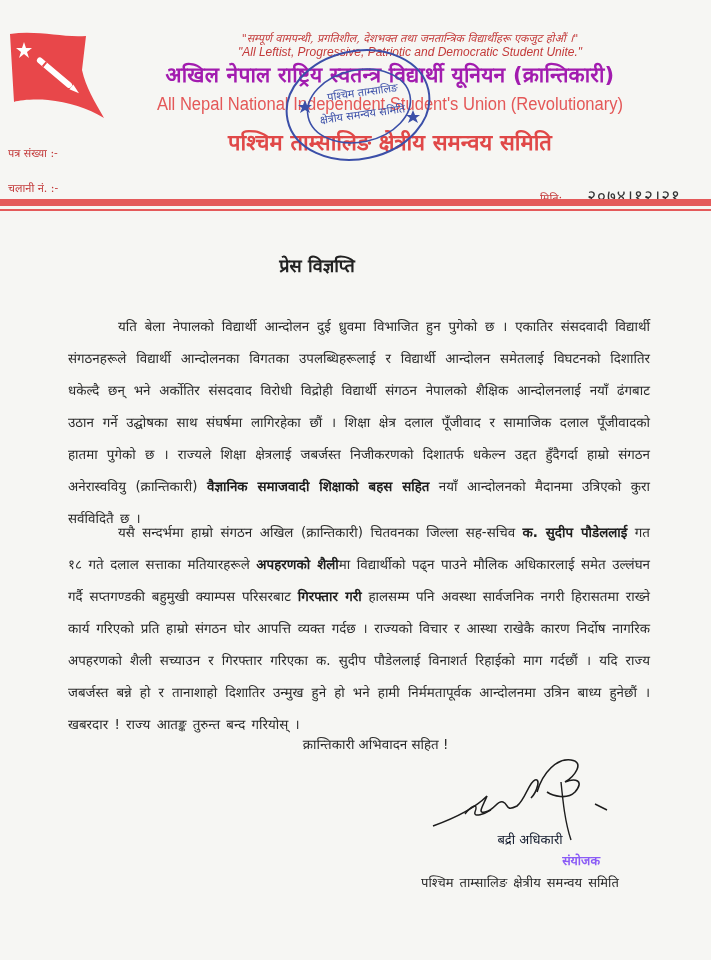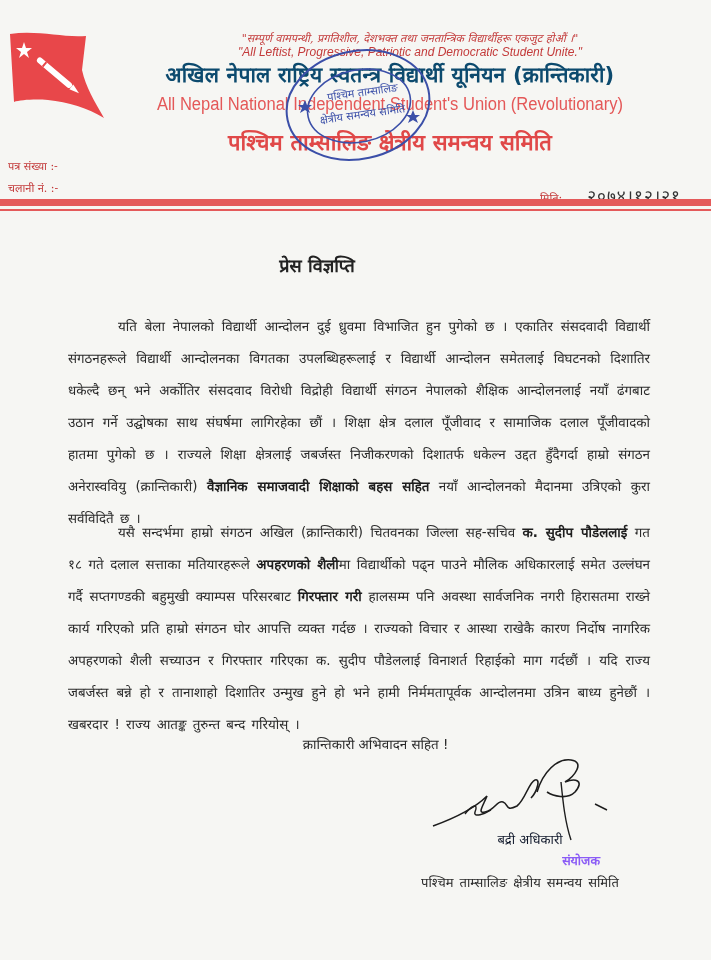--- a/index.html
+++ b/index.html
@@ -17,21 +17,21 @@
   .slogan-np {
     position:absolute; left:130px; top:30px; width:560px; text-align:center;
     font-family:"DejaVu Serif", serif; font-style:italic; font-size:11px; color:#c33a3a;
   }
   .slogan-en {
     position:absolute; left:130px; top:45px; width:560px; text-align:center;
     font-family:"Liberation Sans", sans-serif; font-style:italic; font-size:12px; color:#c33a3a;
   }
   .org-np {
     position:absolute; left:70px; top:60px; width:640px; text-align:center;
-    font-family:"DejaVu Sans", sans-serif; font-weight:bold; font-size:21px; color:#0c4a6e;
+    font-family:"DejaVu Sans", sans-serif; font-weight:bold; font-size:21px; color:#a21caf;
     letter-spacing:0.2px;
   }
   .org-en {
     position:absolute; left:70px; top:94px; width:640px; text-align:center;
     font-family:"Liberation Sans", sans-serif; font-size:18px; color:#e45858; transform:scaleX(0.92);
   }
   .committee {
     position:absolute; left:70px; top:126px; width:640px; text-align:center;
     font-family:"DejaVu Sans", sans-serif; font-weight:bold; font-size:22px; color:#e04848;
   }
@@ -107,21 +107,21 @@
 
   <svg class="stamp" viewBox="0 0 150 118">
     <ellipse cx="75" cy="59" rx="72" ry="54" fill="none" stroke="#3b4fa8" stroke-width="2" transform="rotate(-12 75 59)"></ellipse>
     <ellipse cx="76" cy="60" rx="52" ry="36" fill="none" stroke="#3b4fa8" stroke-width="1.6" transform="rotate(-12 76 60)"></ellipse>
     <polygon points="22,54 24,59 29,59 25,62 27,67 22,64 17,67 19,62 15,59 20,59" fill="#3b4fa8"></polygon>
     <polygon points="130,64 132,69 137,69 133,72 135,77 130,74 125,77 127,72 123,69 128,69" fill="#3b4fa8"></polygon>
     <text x="80" y="50" text-anchor="middle" font-size="11" fill="#3b4fa8" transform="rotate(-8 80 50)">पश्चिम ताम्सालिङ</text>
     <text x="80" y="72" text-anchor="middle" font-size="11" fill="#3b4fa8" transform="rotate(-8 80 72)">क्षेत्रीय समन्वय समिति</text>
   </svg>
 
-  <div class="ref-label" style="top:158px;">पत्र संख्या :-</div>
+  <div class="ref-label" style="top:145px;">पत्र संख्या :-</div>
   <div class="ref-label" style="top:180px;">चलानी नं. :-</div>
 
   <div class="date-wrap">
     <span class="date-label">मिति:</span><span class="date-dots">..........</span><span class="date-value">२०७४।१२।२१</span>
   </div>
 
   <div class="rule-thick"></div>
   <div class="rule-thin"></div>
 
   <div class="title">प्रेस विज्ञप्ति</div>

